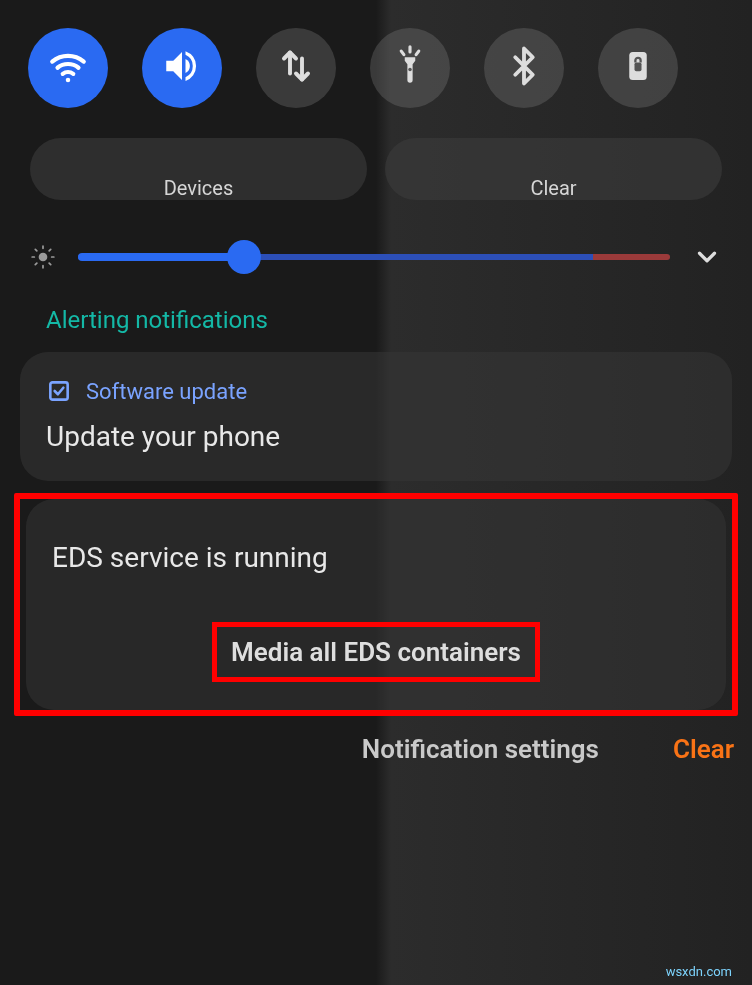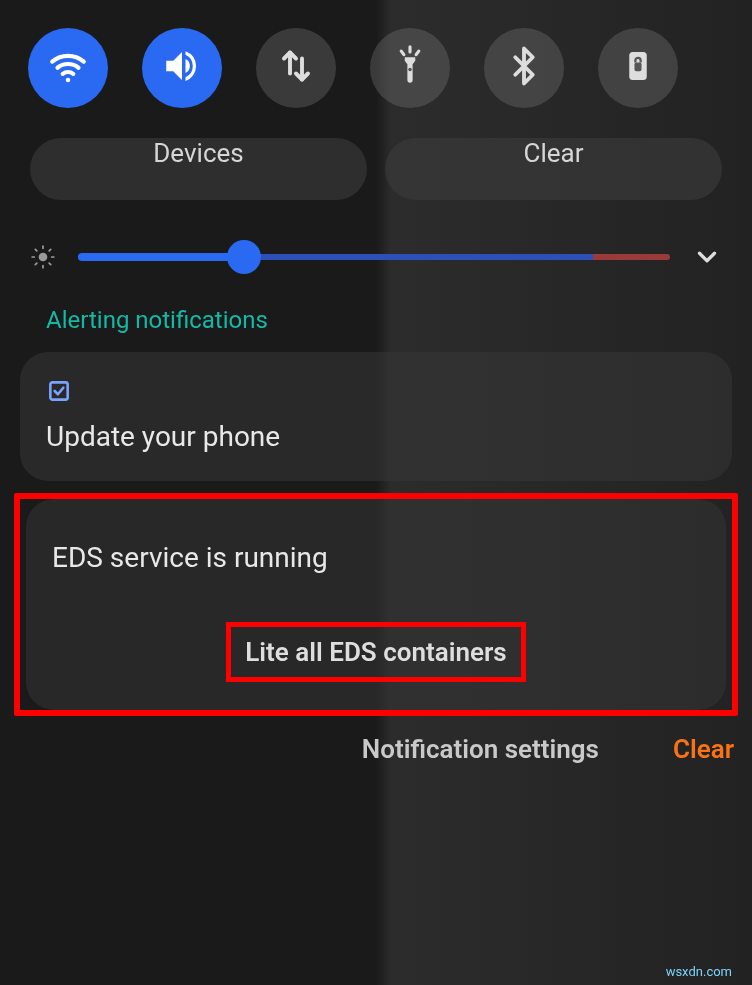--- a/index.html
+++ b/index.html
@@ -45,23 +45,23 @@
     display: flex;
     gap: 18px;
     padding: 12px 30px 20px;
   }
   .qs-btn {
     flex: 1;
     height: 62px;
     background: rgba(60,60,60,0.6);
     border-radius: 36px;
     display: flex;
-    align-items: flex-start;
+    align-items: flex-end;
     justify-content: center;
-    font-size: 26px;
+    font-size: 20px;
     color: #d6d6d6;
     cursor: pointer;
   }
   .brightness-row {
     display: flex;
     align-items: center;
     padding: 22px 30px 34px;
     gap: 22px;
   }
   .sun-icon {
@@ -269,30 +269,31 @@
   <div class="section-label">Alerting notifications</div>
 
   <div class="notif-card">
     <div class="notif-header">
       <div class="app-icon-box">
         <svg viewBox="0 0 24 24" fill="none" stroke="#7aa3ff" stroke-width="2.4">
             <rect x="4" y="4" width="16" height="16" rx="2"></rect>
             <path d="M8 12l3 3 5-6" stroke-linecap="round" stroke-linejoin="round"></path>
           </svg>
       </div>
+      <div class="app-name">Software update</div>
     </div>
     <div class="notif-title">Update your phone</div>
   </div>
 
   <div class="hl-outer">
     <div class="notif-card" style="background:rgba(52,52,52,0.55);">
       <div class="notif-title">EDS service is running</div>
       <div class="notif-action-row">
         <div class="action-btn-outline">
-          <span>Lite all EDS containers</span>
+          <span>Media all EDS containers</span>
         </div>
       </div>
     </div>
   </div>
 
   <div class="footer-row">
     <div class="footer-link">
       <span>Notification settings</span>
     </div>
     <div class="footer-link disabled">

